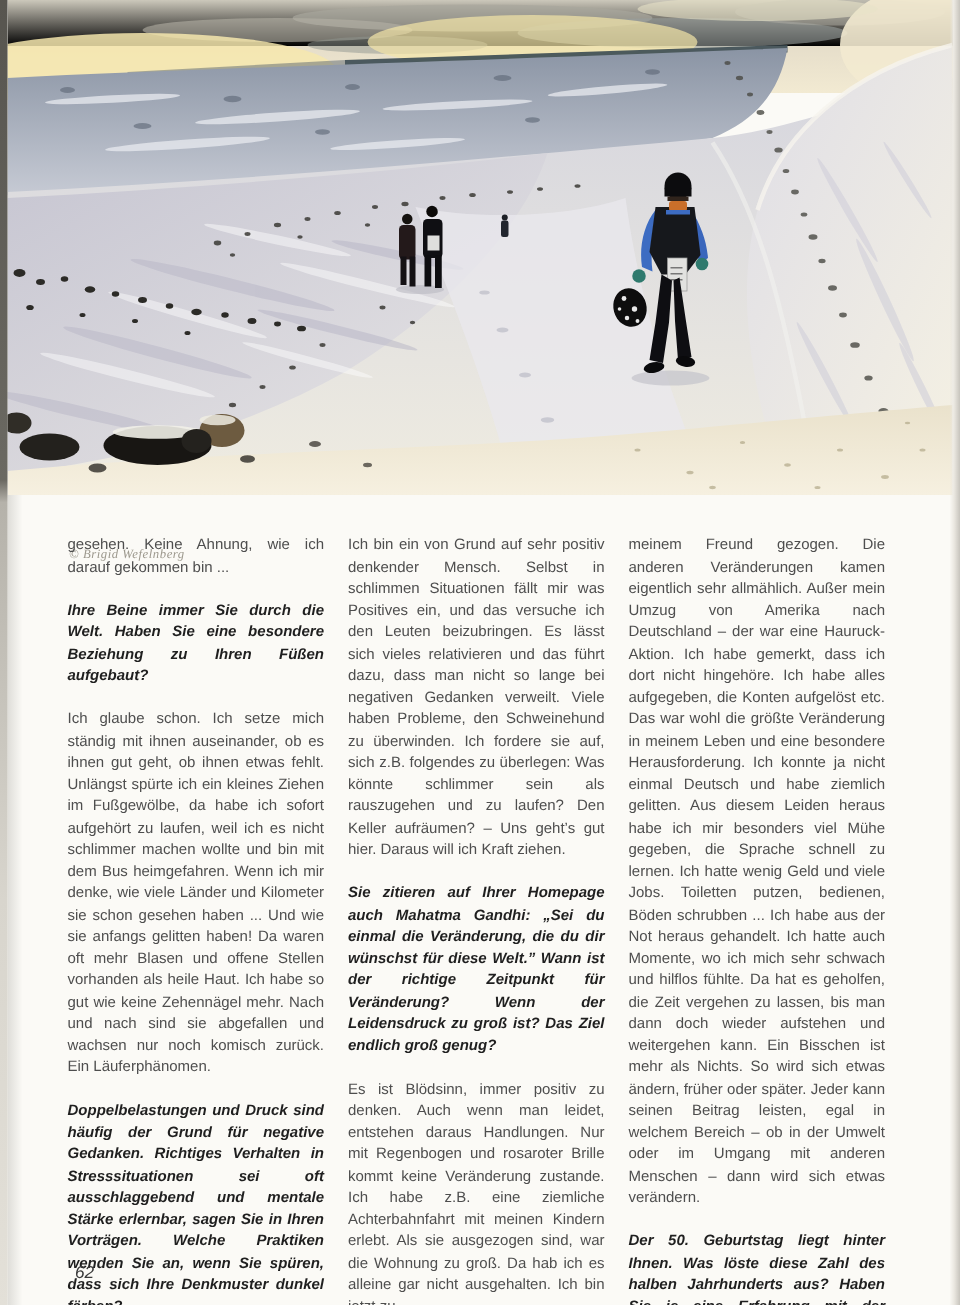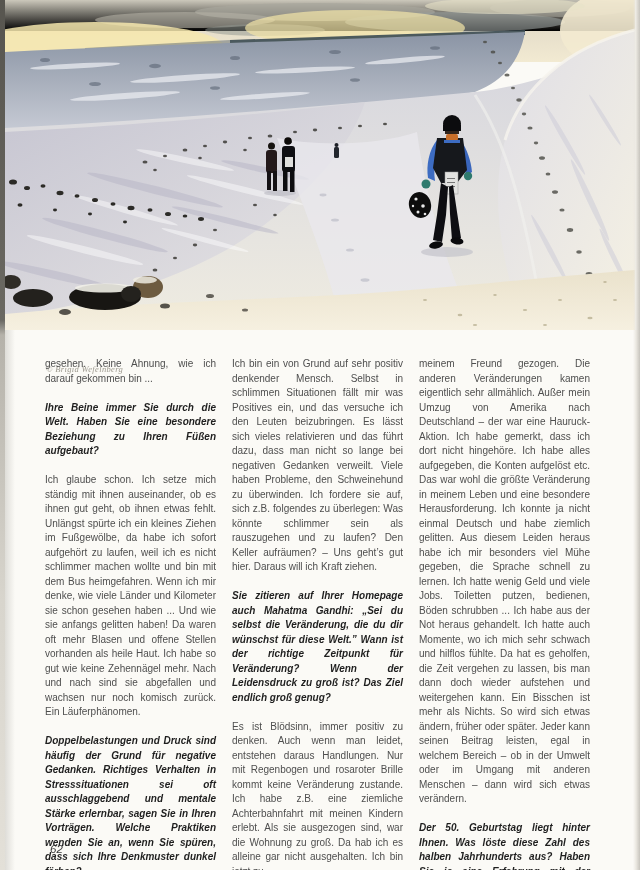--- a/index.html
+++ b/index.html
@@ -299,21 +299,21 @@
 
 <div class="columns">
   <div class="col">
     <p>gesehen. Keine Ahnung, wie ich darauf gekommen bin ...</p>
     <p class="q">Ihre Beine immer Sie durch die Welt. Haben Sie eine besondere Beziehung zu Ihren Füßen aufgebaut?</p>
     <p>Ich glaube schon. Ich setze mich ständig mit ihnen auseinander, ob es ihnen gut geht, ob ihnen etwas fehlt. Unlängst spürte ich ein kleines Ziehen im Fußgewölbe, da habe ich sofort aufgehört zu laufen, weil ich es nicht schlimmer machen wollte und bin mit dem Bus heimgefahren. Wenn ich mir denke, wie viele Länder und Kilometer sie schon gesehen haben ... Und wie sie anfangs gelitten haben! Da waren oft mehr Blasen und offene Stellen vorhanden als heile Haut. Ich habe so gut wie keine Zehennägel mehr. Nach und nach sind sie abgefallen und wachsen nur noch komisch zurück. Ein Läuferphänomen.</p>
     <p class="q">Doppelbelastungen und Druck sind häufig der Grund für negative Gedanken. Richtiges Verhalten in Stresssituationen sei oft ausschlaggebend und mentale Stärke erlernbar, sagen Sie in Ihren Vorträgen. Welche Praktiken wenden Sie an, wenn Sie spüren, dass sich Ihre Denkmuster dunkel färben?</p>
   </div>
   <div class="col">
     <p>Ich bin ein von Grund auf sehr positiv denkender Mensch. Selbst in schlimmen Situationen fällt mir was Positives ein, und das versuche ich den Leuten beizubringen. Es lässt sich vieles relativieren und das führt dazu, dass man nicht so lange bei negativen Gedanken verweilt. Viele haben Probleme, den Schweinehund zu überwinden. Ich fordere sie auf, sich z.B. folgendes zu überlegen: Was könnte schlimmer sein als rauszugehen und zu laufen? Den Keller aufräumen? – Uns geht’s gut hier. Daraus will ich Kraft ziehen.</p>
-    <p class="q">Sie zitieren auf Ihrer Homepage auch Mahatma Gandhi: „Sei du selbst die Veränderung, die du dir wünschst für diese Welt.” Wann ist der richtige Zeitpunkt für Veränderung? Wenn der Leidensdruck zu groß ist? Das Ziel endlich groß genug?</p>
+    <p class="q">Sie zitieren auf Ihrer Homepage auch Mahatma Gandhi: „Sei du einmal die Veränderung, die du dir wünschst für diese Welt.” Wann ist der richtige Zeitpunkt für Veränderung? Wenn der Leidensdruck zu groß ist? Das Ziel endlich groß genug?</p>
     <p>Es ist Blödsinn, immer positiv zu denken. Auch wenn man leidet, entstehen daraus Handlungen. Nur mit Regenbogen und rosaroter Brille kommt keine Veränderung zustande. Ich habe z.B. eine ziemliche Achterbahnfahrt mit meinen Kindern erlebt. Als sie ausgezogen sind, war die Wohnung zu groß. Da hab ich es alleine gar nicht ausgehalten. Ich bin jetzt zu</p>
   </div>
   <div class="col">
     <p>meinem Freund gezogen. Die anderen Veränderungen kamen eigentlich sehr allmählich. Außer mein Umzug von Amerika nach Deutschland – der war eine Hauruck-Aktion. Ich habe gemerkt, dass ich dort nicht hingehöre. Ich habe alles aufgegeben, die Konten aufgelöst etc. Das war wohl die größte Veränderung in meinem Leben und eine besondere Herausforderung. Ich konnte ja nicht einmal Deutsch und habe ziemlich gelitten. Aus diesem Leiden heraus habe ich mir besonders viel Mühe gegeben, die Sprache schnell zu lernen. Ich hatte wenig Geld und viele Jobs. Toiletten putzen, bedienen, Böden schrubben ... Ich habe aus der Not heraus gehandelt. Ich hatte auch Momente, wo ich mich sehr schwach und hilflos fühlte. Da hat es geholfen, die Zeit vergehen zu lassen, bis man dann doch wieder aufstehen und weitergehen kann. Ein Bisschen ist mehr als Nichts. So wird sich etwas ändern, früher oder später. Jeder kann seinen Beitrag leisten, egal in welchem Bereich – ob in der Umwelt oder im Umgang mit anderen Menschen – dann wird sich etwas verändern.</p>
     <p class="q">Der 50. Geburtstag liegt hinter Ihnen. Was löste diese Zahl des halben Jahrhunderts aus? Haben Sie je eine Erfahrung mit der „Midlife-Crisis” gemacht?</p>
   </div>
 </div>
 
 <div class="page-number">62</div>
 

